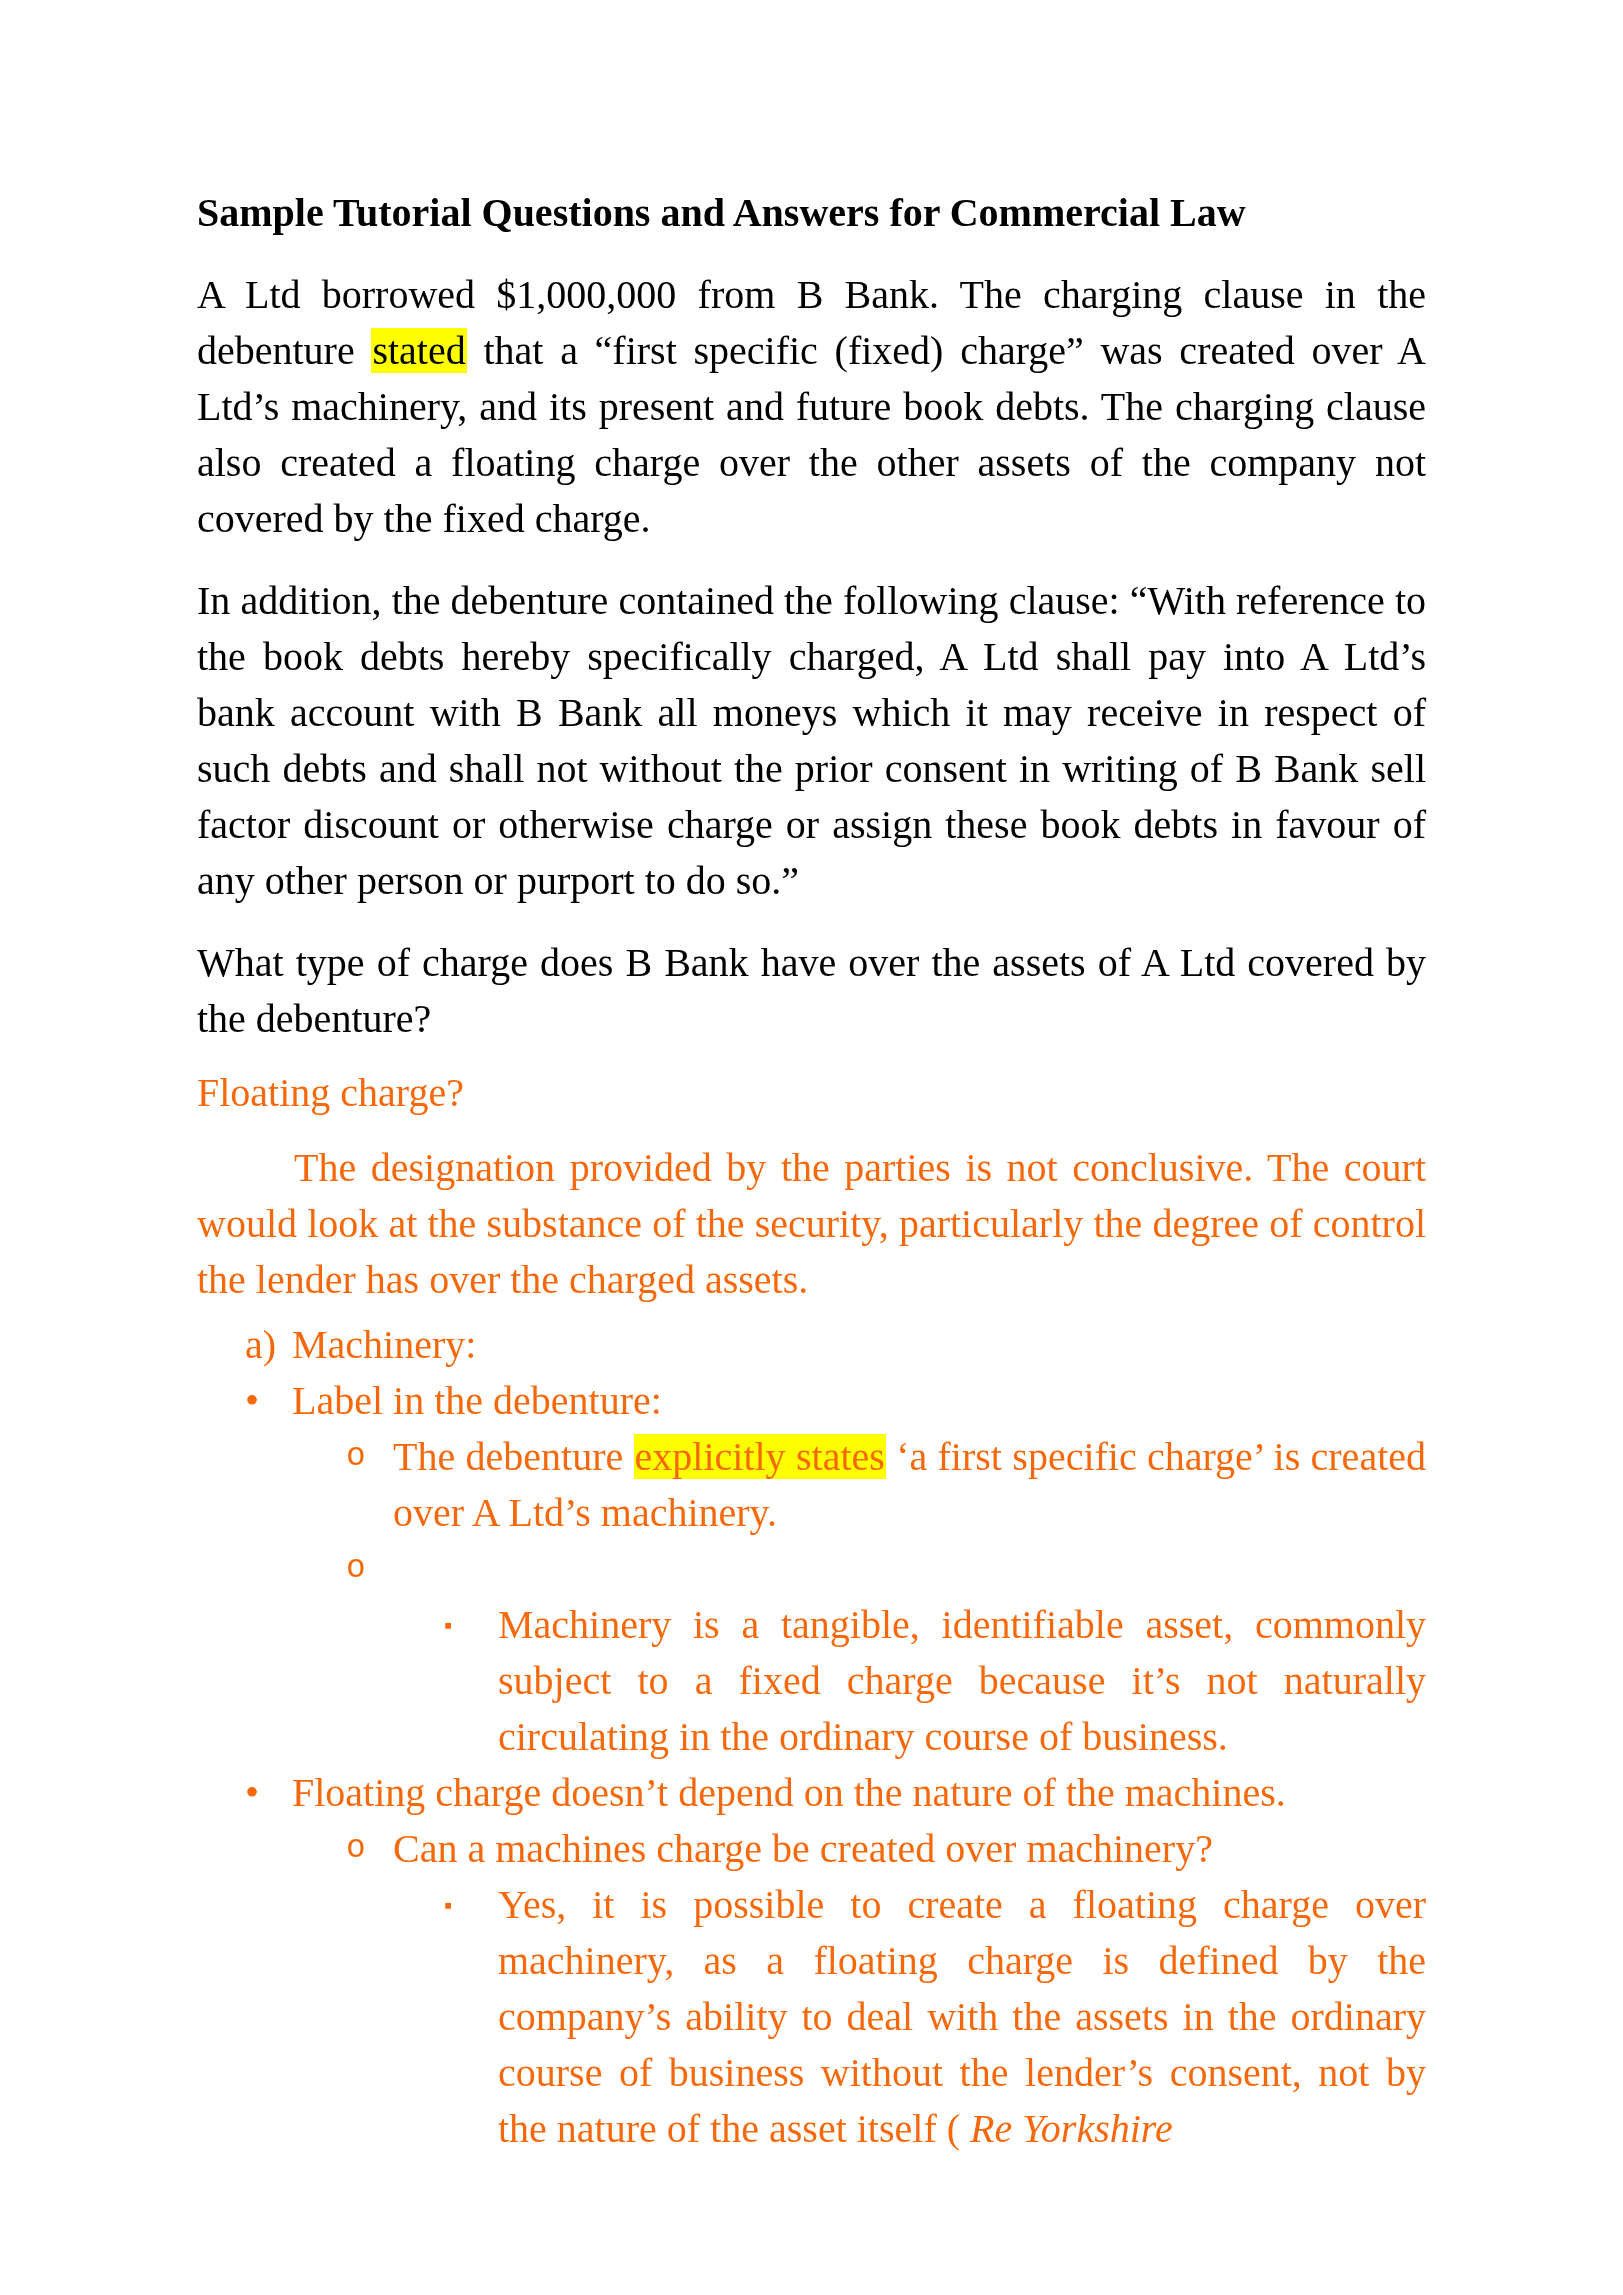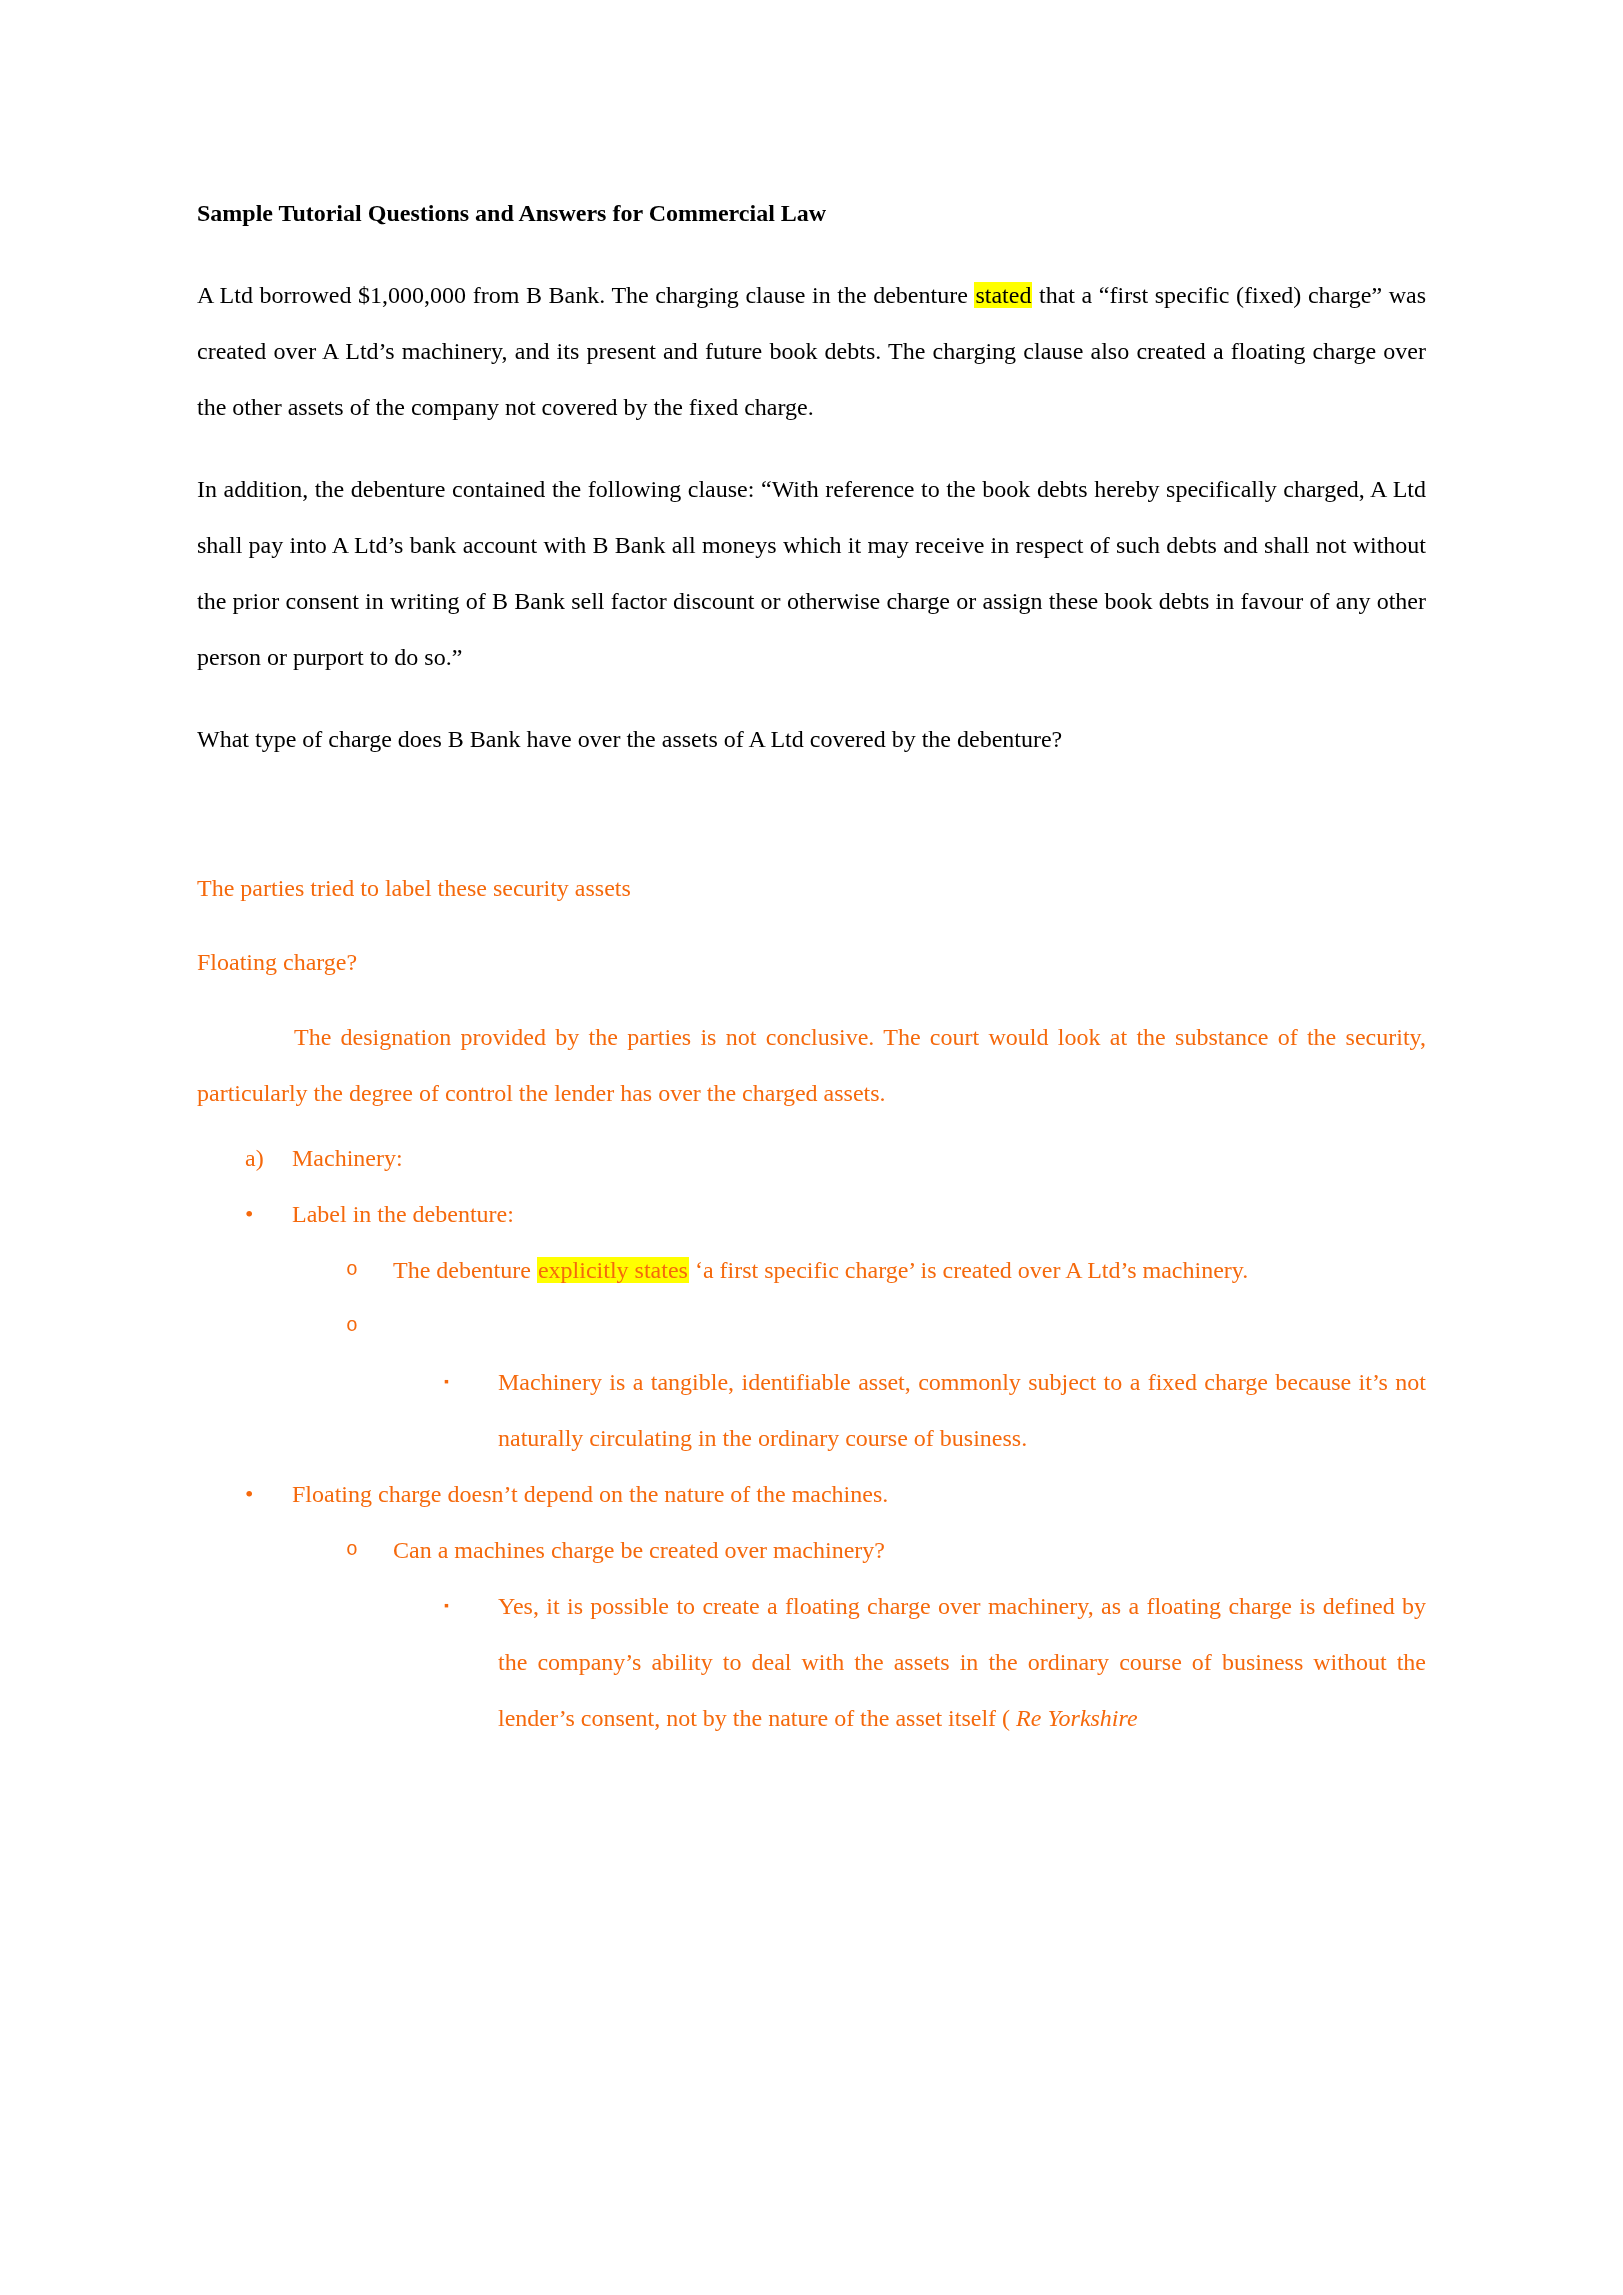--- a/index.html
+++ b/index.html
@@ -9,21 +9,21 @@
   }
   html,body{margin:0;padding:0;background:#ffffff;}
   .page{
     position:relative;
     width:1623px;
     height:2295px;
     box-sizing:border-box;
     background:#ffffff;
     color:var(--text-black);
     font-family:"Liberation Serif","DejaVu Serif",serif;
-    font-size:24px;
+    font-size:40px;
     line-height:56px;
     padding:185px 197px 0 197px;
     overflow:hidden;
   }
   .doc-title{font-weight:bold;}
   .doc-title div{margin:0;}
   p{margin:0;}
   .q-para{
     text-align:justify;
     margin-top:26px;
@@ -65,21 +65,20 @@
   </div>
 
   <p class="q-para"><span>A Ltd borrowed $1,000,000 from B Bank. The charging clause in the debenture </span><mark>stated</mark><span> that a “first specific (fixed) charge” was created over A Ltd’s machinery, and its present and future book debts. The charging clause also created a floating charge over the other assets of the company not covered by the fixed charge.</span></p>
 
   <p class="q-para">In addition, the debenture contained the following clause: “With reference to the book debts hereby specifically charged, A Ltd shall pay into A Ltd’s bank account with B Bank all moneys which it may receive in respect of such debts and shall not without the prior consent in writing of B Bank sell factor discount or otherwise charge or assign these book debts in favour of any other person or purport to do so.”</p>
 
   <p class="q-para">What type of charge does B Bank have over the assets of A Ltd covered by the debenture?</p>
 
   <div class="answer">
 
-    <p class="answer-intro">The parties tried to label these security assets</p>
 
     <p class="answer-heading">Floating charge?</p>
 
     <p class="answer-para">The designation provided by the parties is not conclusive. The court would look at the substance of the security, particularly the degree of control the lender has over the charged assets.</p>
 
     <div class="list">
 
       <div class="li lvl1">
         <span class="marker marker-a">a)</span>
         <div class="content">Machinery:</div>

